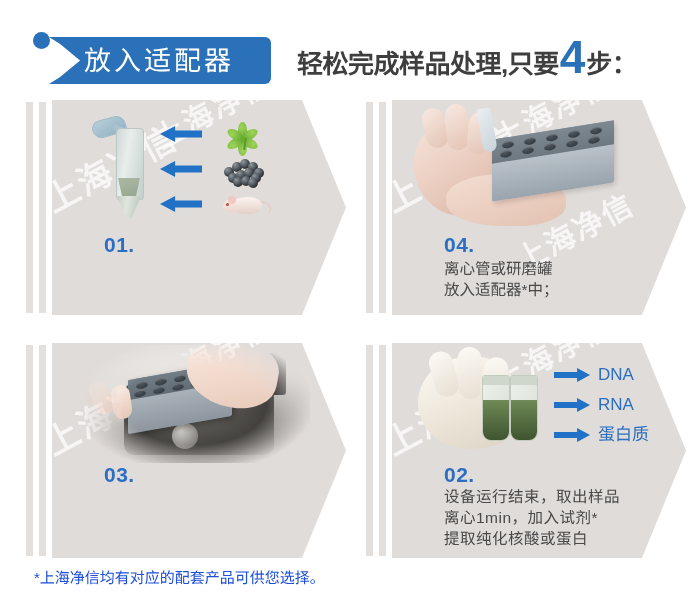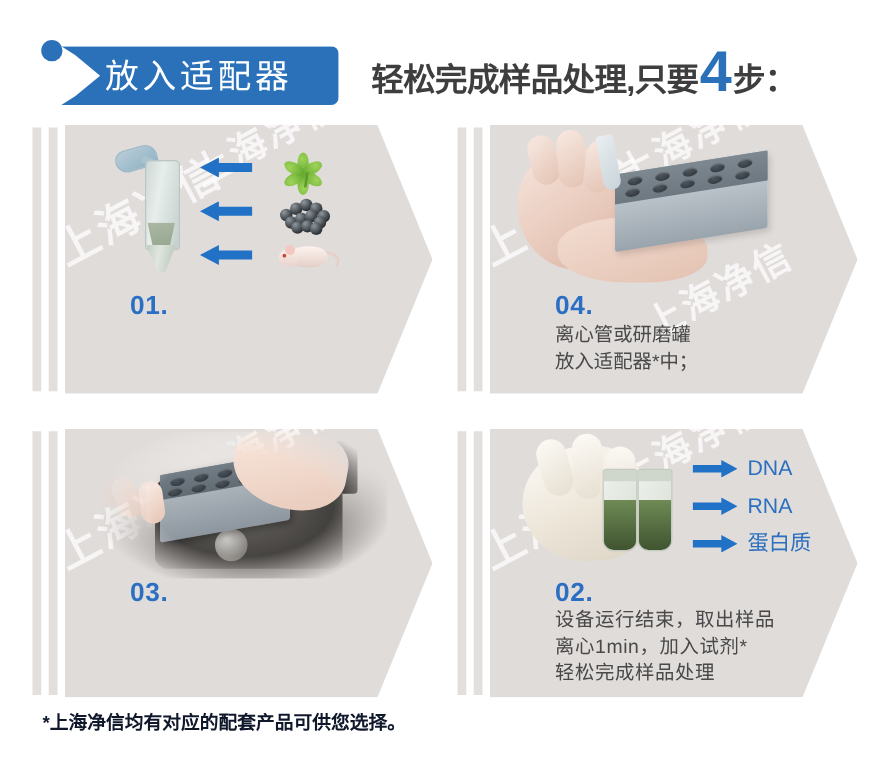--- a/index.html
+++ b/index.html
@@ -348,21 +348,21 @@
     clip-path:polygon(0 28%,64% 28%,64% 0,100% 50%,64% 100%,64% 72%,0 72%);
   }
   .out-label{
     position:absolute;left:44px;top:0;
     font-size:17px;color:#2a6fc0;line-height:24px;white-space:nowrap;
   }
 
   
   .footer{
     position:absolute;left:34px;top:566px;
-    font-size:15px;color:#0f172a;white-space:nowrap;font-weight:bold;
+    font-size:15px;color:#1d4ed8;white-space:nowrap;
   }
 </style>
 </head>
 <body>
 
 <div class="header">
   <div class="header-dot"></div>
   <div class="ribbon"></div>
   <div class="ribbon-label">放入适配器</div>
   <div class="header-right">
@@ -553,20 +553,20 @@
           </div>
           <div class="out-row o3">
             <div class="arrow-right"></div>
             <div class="out-label">蛋白质</div>
           </div>
         </div>
 
         <div class="num">02.</div>
         <div class="caption">设备运行结束，取出样品
 离心1min，加入试剂*
-轻松完成样品处理</div>
+提取纯化核酸或蛋白</div>
       </div>
     </div>
   </div>
 
 </div>
 
 <div class="footer">*上海净信均有对应的配套产品可供您选择。</div>
 
 </body></html>

